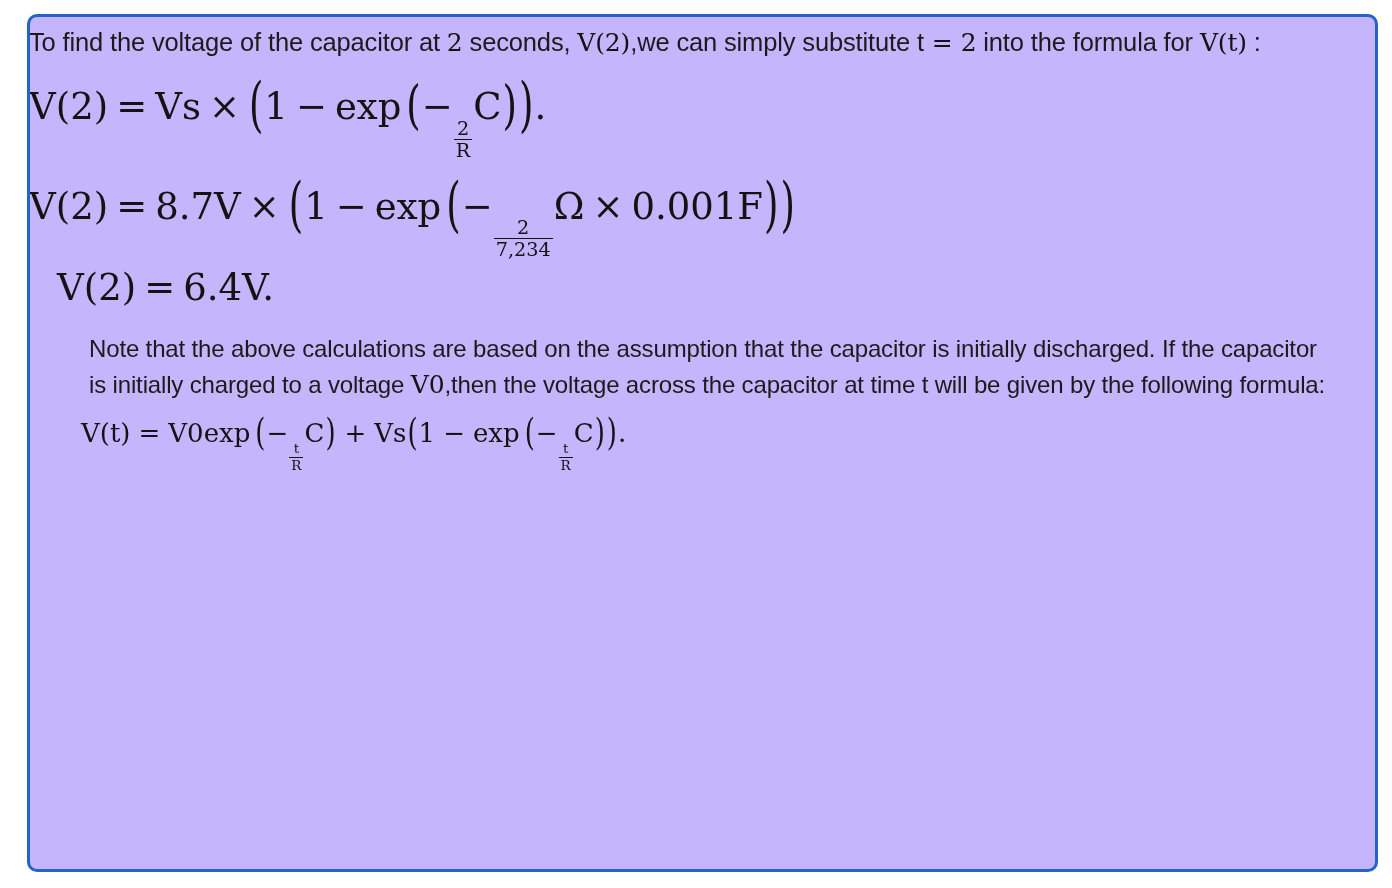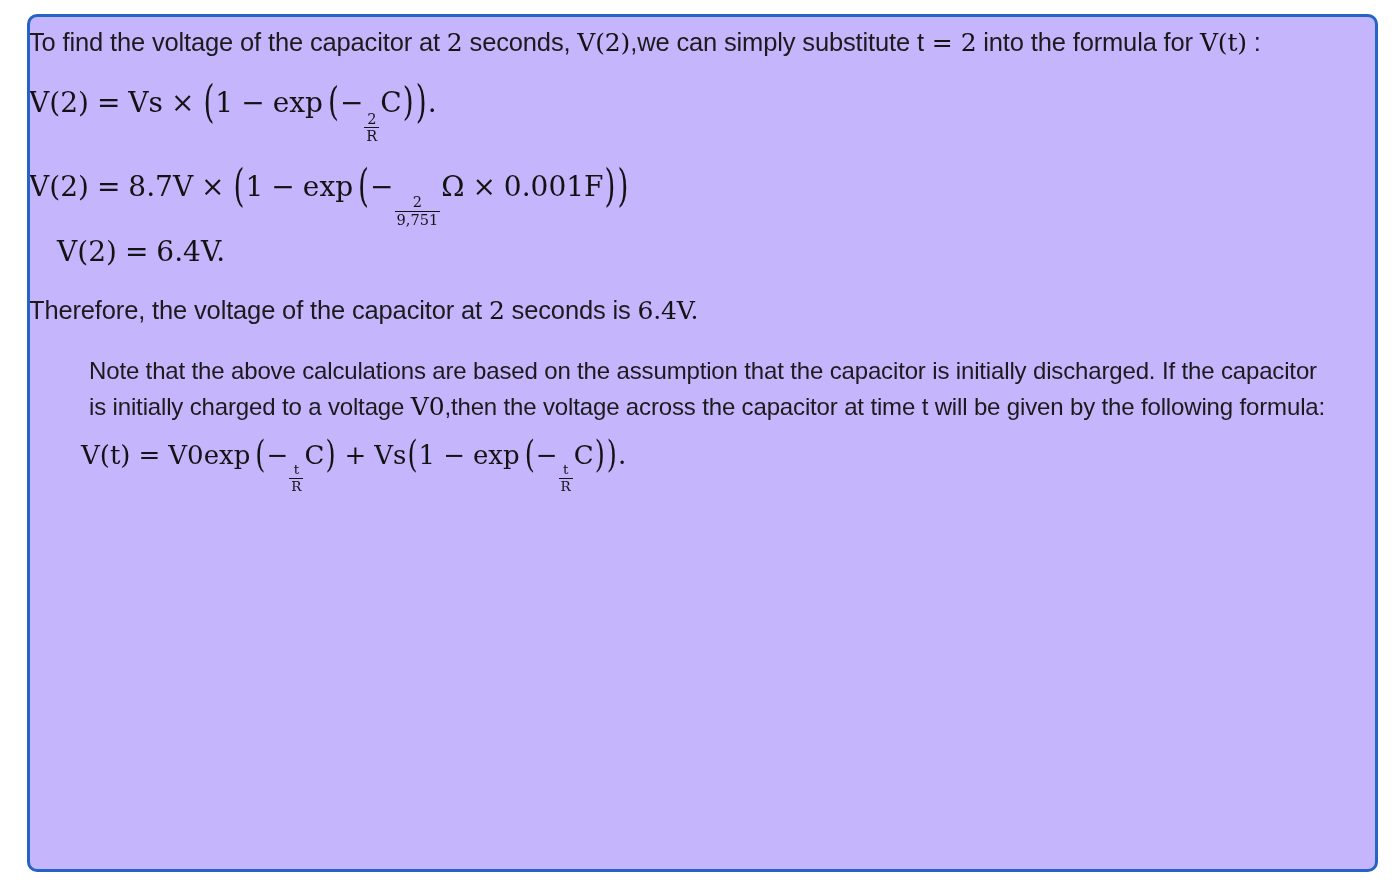--- a/index.html
+++ b/index.html
@@ -52,21 +52,21 @@
   
   .math {
     font-family: "DejaVu Serif", "Liberation Serif", serif;
     font-size: 25px;
     color: #131313;
     white-space: nowrap;
   }
 
   .display-math {
     font-family: "DejaVu Serif", "Liberation Serif", serif;
-    font-size: 28px;
+    font-size: 37px;
     color: #131313;
     line-height: 1.05;
     white-space: nowrap;
     display: block;
   }
   .eq1 { padding-top: 26px; }
   .eq2 { padding-top: 28px; }
   .eq3 { padding-top: 10px; margin-left: 28px; }
 
   
@@ -148,26 +148,25 @@
     <p class="prose p-intro"><span>To find the voltage of the capacitor at </span><span class="math">2</span><span> seconds, </span><span class="math">V(2)</span><span>,we can simply substitute </span><span>t</span><span class="sp-med"></span><span class="math">=</span><span class="sp-med"></span><span class="math">2</span><span> into the formula for </span><span class="math">V(t)</span><span> :</span></p>
 
     <div class="display-math eq1"><span>V(2)</span><span class="sp-med"></span><span>=</span><span class="sp-med"></span><span>Vs</span><span class="sp-med"></span><span>×</span><span class="sp-med"></span><span class="paren-big">(</span><span>1</span><span class="sp-med"></span><span>−</span><span class="sp-med"></span><span>exp</span><span class="sp-thin"></span><span class="paren-mid">(</span><span>−</span><span class="frac">
           <span class="num">2</span>
           <span class="den">R</span>
         </span><span>C</span><span class="paren-mid">)</span><span class="paren-big">)</span><span>.</span></div>
 
 
     <div class="display-math eq2"><span>V(2)</span><span class="sp-med"></span><span>=</span><span class="sp-med"></span><span>8.7V</span><span class="sp-med"></span><span>×</span><span class="sp-med"></span><span class="paren-big">(</span><span>1</span><span class="sp-med"></span><span>−</span><span class="sp-med"></span><span>exp</span><span class="sp-thin"></span><span class="paren-big">(</span><span>−</span><span class="frac frac-sm">
           <span class="num">2</span>
-          <span class="den">9,751</span>
+          <span class="den">7,234</span>
         </span><span>Ω</span><span class="sp-med"></span><span>×</span><span class="sp-med"></span><span>0.001F</span><span class="paren-big">)</span><span class="paren-big">)</span></div>
 
     <div class="display-math eq3"><span>V(2)</span><span class="sp-med"></span><span>=</span><span class="sp-med"></span><span>6.4V</span><span>.</span></div>
 
-    <p class="prose p-therefore"><span>Therefore, the voltage of the capacitor at </span><span class="math">2</span><span> seconds is </span><span class="math">6.4V</span><span class="math">.</span></p>
 
     <div id="explanation-block">
 
       <p class="explanation-body"><span>Note that the above calculations are based on the assumption that the capacitor is initially discharged. If the capacitor is initially charged to a voltage </span><span class="math">V0</span><span>,then the voltage across the capacitor at time t will be given by the following formula:</span></p>
 
       <div class="explanation-formula">
         <div class="display-math"><span>V(t)</span><span class="sp-med"></span><span>=</span><span class="sp-med"></span><span>V0exp</span><span class="sp-thin"></span><span class="paren-mid">(</span><span>−</span><span class="frac">
               <span class="num">t</span>
               <span class="den">R</span>
             </span><span>C</span><span class="paren-mid">)</span><span class="sp-med"></span><span>+</span><span class="sp-med"></span><span>Vs</span><span class="paren-mid">(</span><span>1</span><span class="sp-med"></span><span>−</span><span class="sp-med"></span><span>exp</span><span class="sp-thin"></span><span class="paren-mid">(</span><span>−</span><span class="frac">

